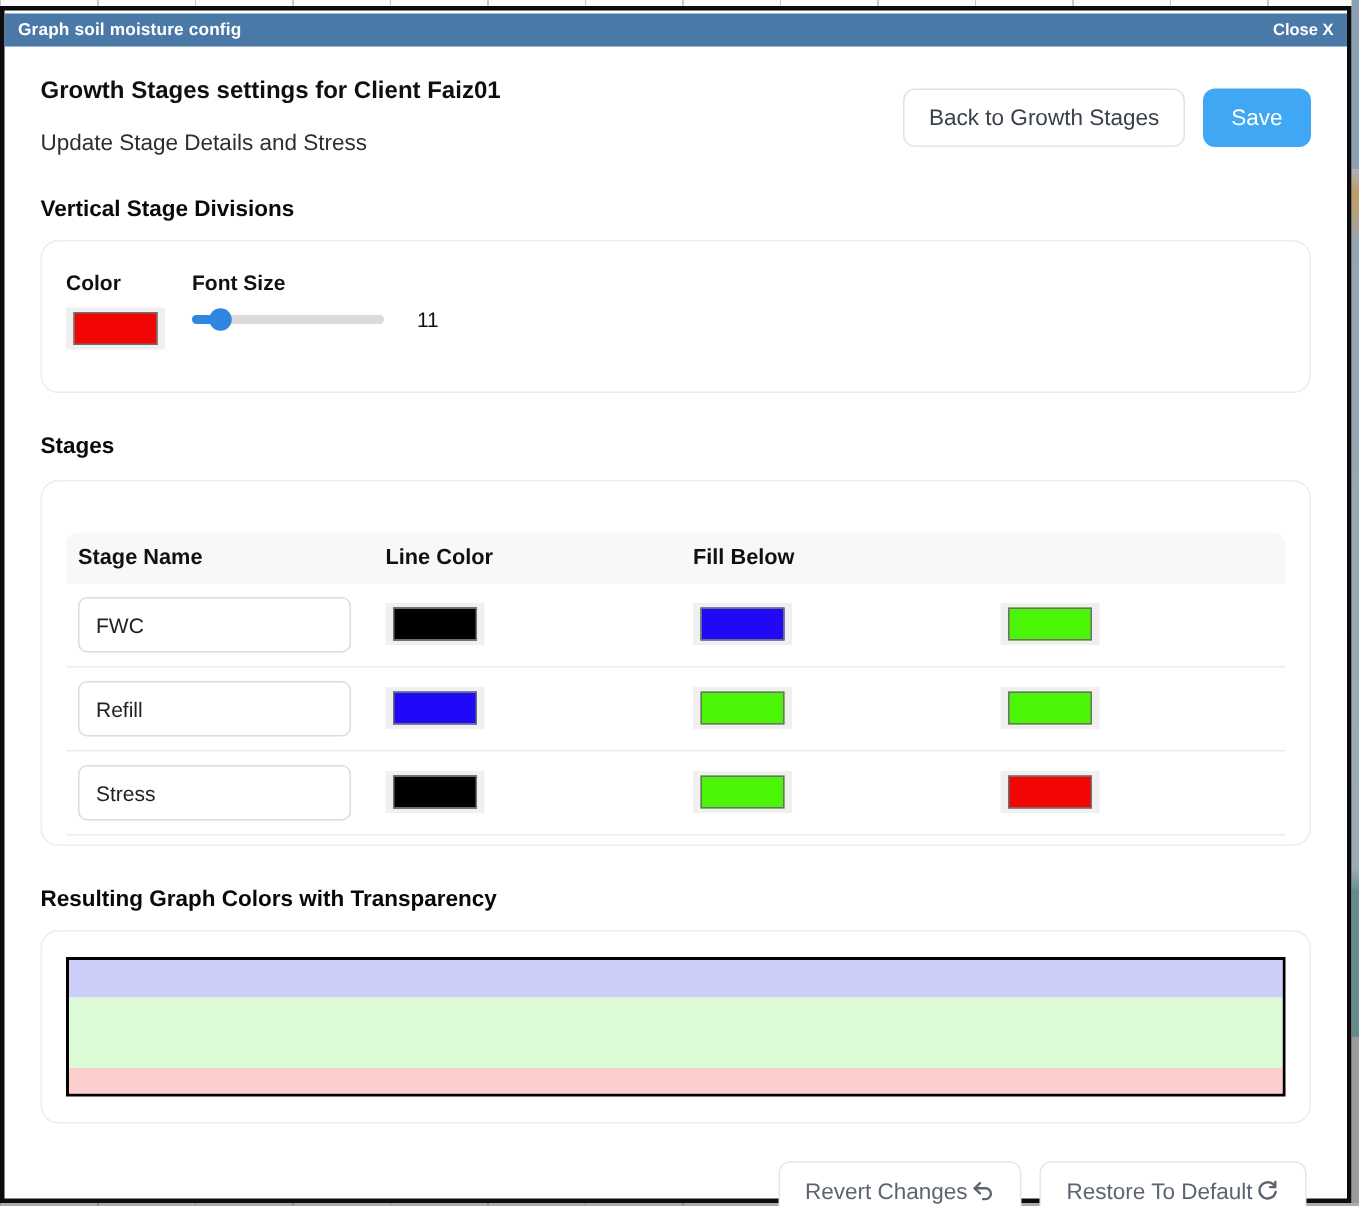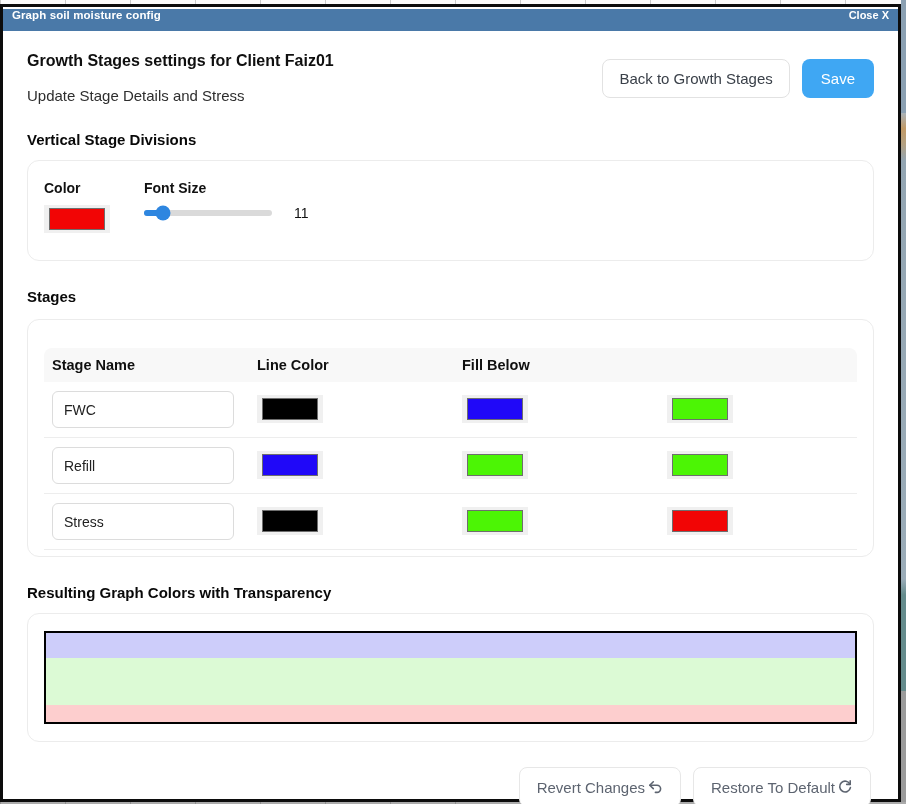--- a/index.html
+++ b/index.html
@@ -32,21 +32,21 @@
   .bg-bottom .bit-blue2  { position: absolute; left: 748px; top: 0; width: 5px;  height: 2px; background: #7fa8c9; }
 
   
   .modal {
     position: absolute; left: 0; top: 4px; right: 5px; bottom: 2px;
     border: 3px solid #0c0c0c; background: #ffffff; z-index: 2;
     display: flex; flex-direction: column;
   }
   .titlebar {
     margin-top: 2px; height: 22px; background: #4a79a8;
-    display: flex; justify-content: space-between; align-items: flex-start;
+    display: flex; justify-content: space-between; align-items: center;
     padding: 0 9px; flex: 0 0 auto;
   }
   .titlebar-title { color: #fff; font-size: 11.5px; font-weight: 700; letter-spacing: .1px; }
   .titlebar-close { color: #fff; font-size: 11px; font-weight: 600; cursor: pointer; }
 
   .content { flex: 1; padding: 21px 24px 0 24px; }
 
   
   .header-row { display: flex; justify-content: space-between; align-items: center; }
   .page-title { font-size: 16px; font-weight: 700; color: #0f0f0f; margin-bottom: 17px; }
@@ -64,35 +64,35 @@
 
   
   .section-heading { font-size: 15px; font-weight: 700; color: #090909; margin-top: 27px; }
 
   .card {
     margin-top: 12px; border: 1px solid #ececec; border-radius: 12px;
     background: #fff;
   }
 
   
-  .vsd-card { padding: 19px 20px 26px 16px; display: flex; gap: 34px; }
+  .vsd-card { padding: 19px 20px 26px 16px; display: flex; gap: 18px; }
   .field-label { display: block; font-size: 14px; font-weight: 700; color: #111; margin-bottom: 9px; }
   .swatch-outer { background: #f0f0f0; padding: 3px 5px; display: inline-block; line-height: 0; cursor: pointer; }
   .swatch-inner { display: inline-block; width: 56px; height: 22px; border: 1px solid #6e6e6e; }
   .slider-row { display: flex; align-items: center; gap: 22px; margin-top: 9px; }
   .slider { position: relative; width: 128px; height: 6px; background: #dadada; border-radius: 4px; cursor: pointer; }
   .slider-fill { position: absolute; left: 0; top: 0; height: 100%; background: #2e86e0; border-radius: 4px; }
   .slider-thumb {
     position: absolute; top: 50%; transform: translate(-50%, -50%);
     width: 15px; height: 15px; border-radius: 50%; background: #2e86e0;
   }
   .slider-value { font-size: 14px; color: #111; }
 
   
-  .stages-card { padding: 12px 16px 6px 16px; margin-top: 14px; }
+  .stages-card { padding: 18px 16px 6px 16px; margin-top: 14px; }
   .tbl-header {
     margin-top: 16px; display: grid; grid-template-columns: 205px 205px 205px 1fr;
     background: #f8f8f8; border-radius: 8px 8px 0 0; padding: 9px 0;
   }
   .tbl-header > div { font-size: 14.5px; font-weight: 700; color: #101010; padding-left: 8px; }
   .tbl-row {
     display: grid; grid-template-columns: 205px 205px 205px 1fr;
     align-items: center; padding: 9px 0; border-bottom: 1px solid #ededed;
   }
   .tbl-cell { padding-left: 8px; }

